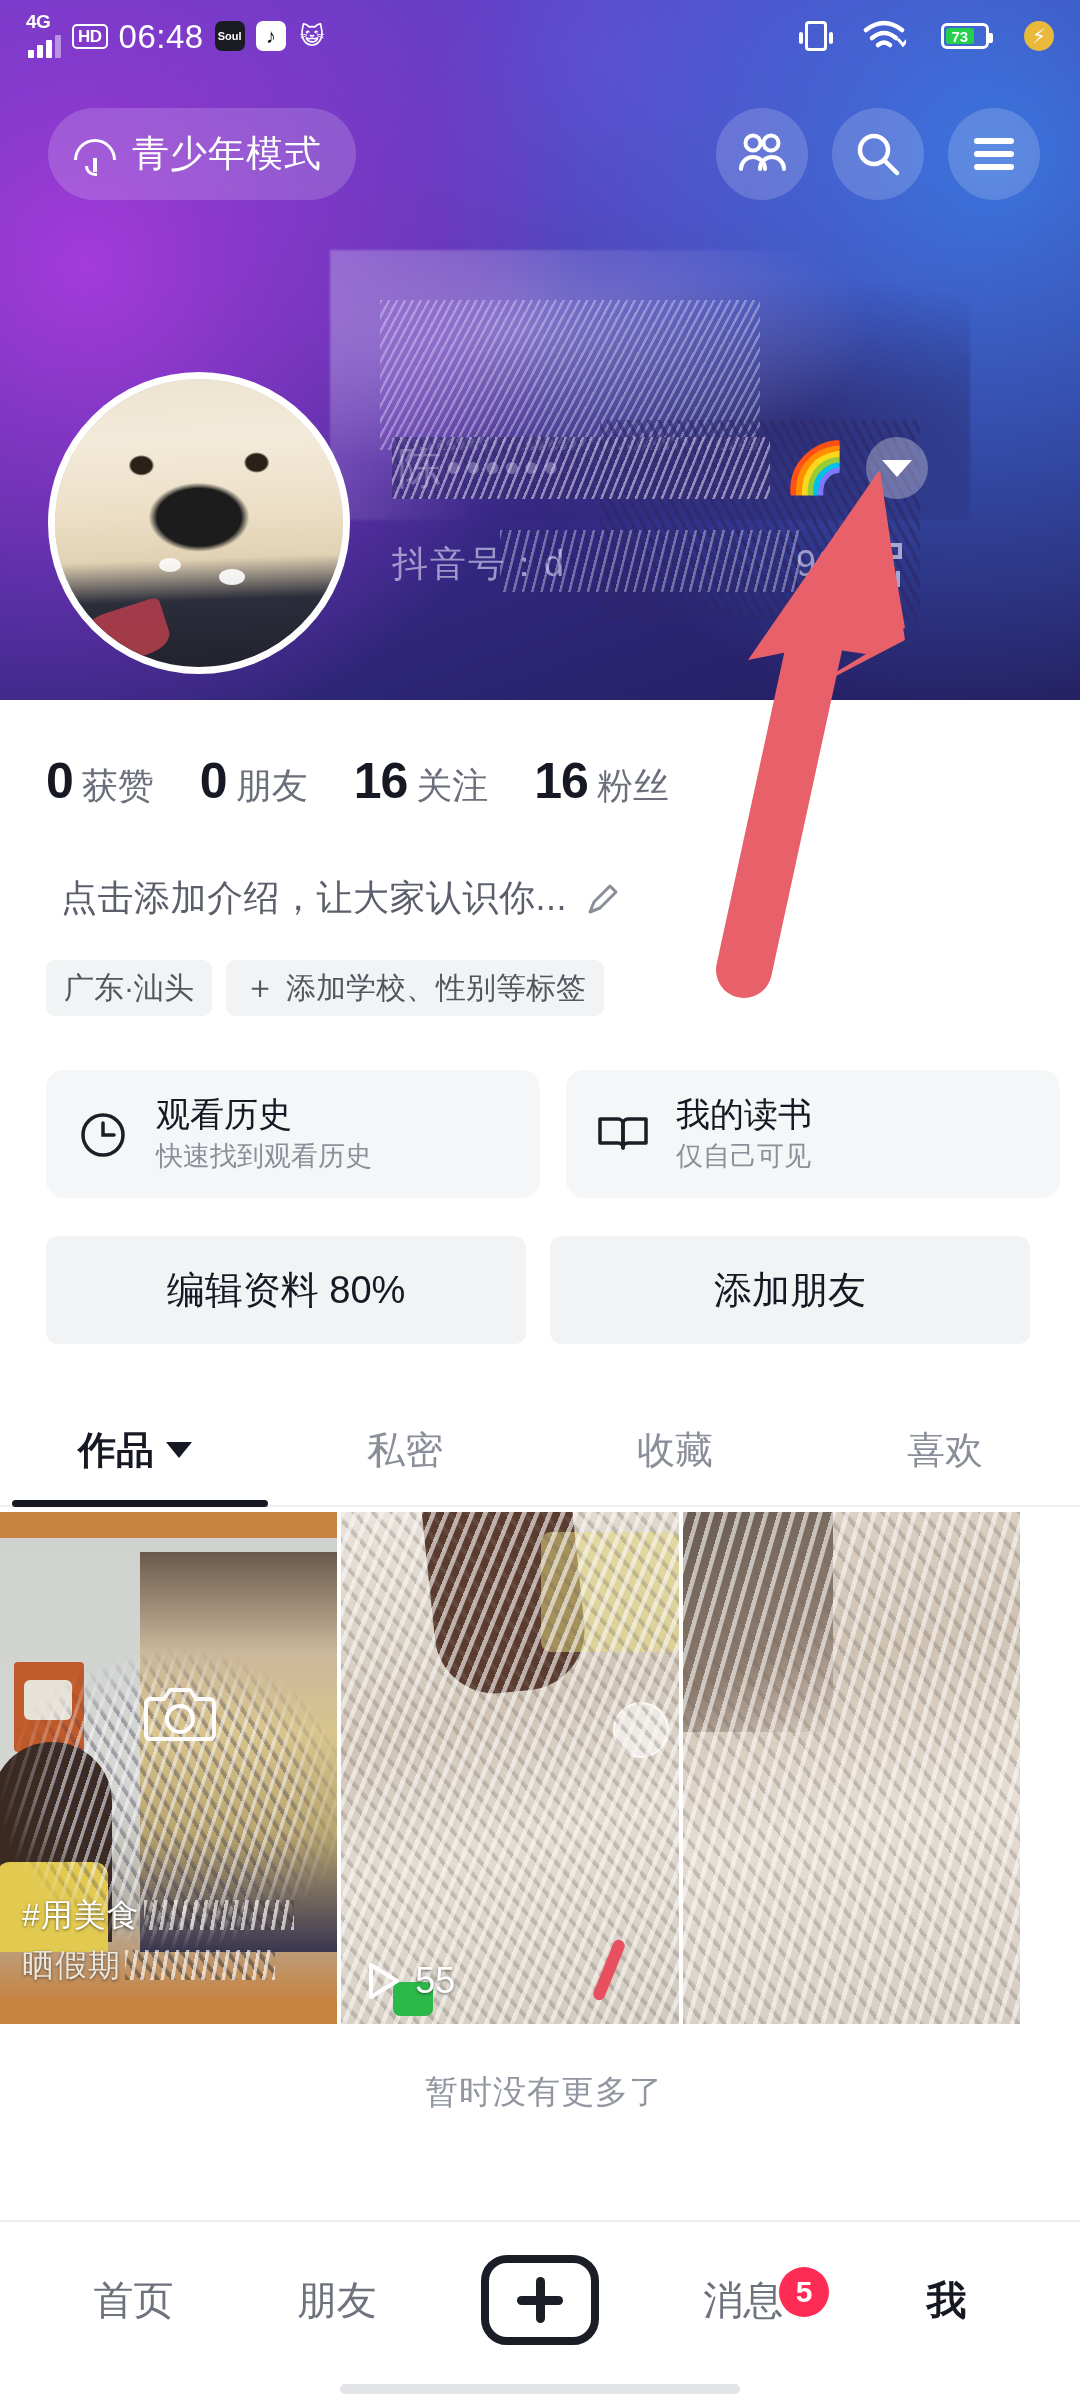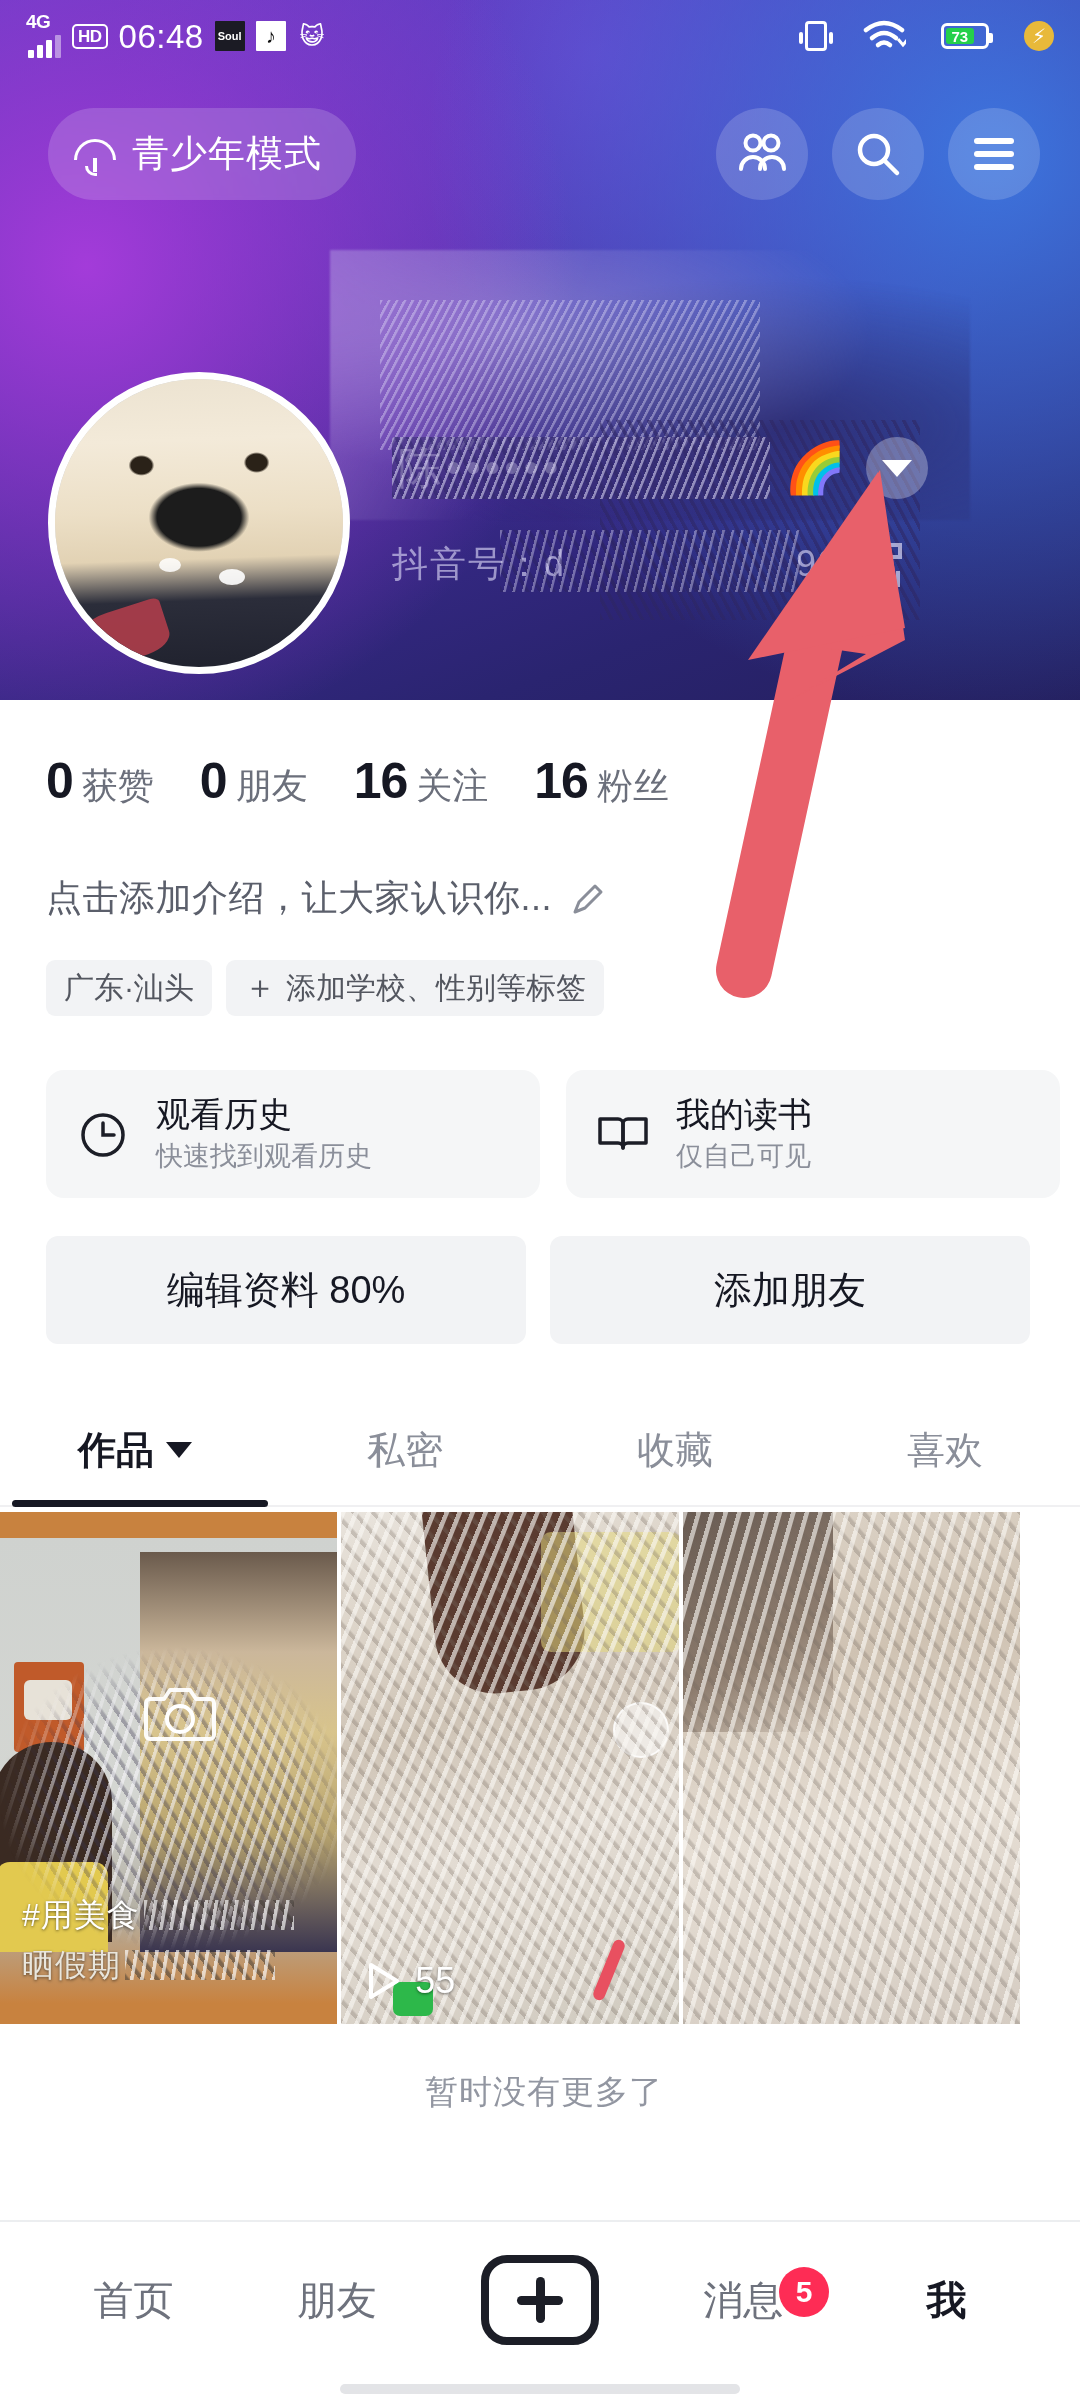--- a/index.html
+++ b/index.html
@@ -53,21 +53,21 @@
   .sig-bars i{ display:block; width:6px; background:#fff; border-radius:1px;}
   .sig-bars i:nth-child(1){height:8px;}
   .sig-bars i:nth-child(2){height:13px;}
   .sig-bars i:nth-child(3){height:18px;}
   .sig-bars i:nth-child(4){height:23px;opacity:0.45;}
   .hd-badge{
     border:2.5px solid #fff; border-radius:5px; font-size:17px; font-weight:700;
     padding:0px 4px; line-height:21px; letter-spacing:-0.5px;
   }
   .sb-time{ font-size:33px; font-weight:400; letter-spacing:0.5px; line-height:1;}
-  .app-ico{ width:30px;height:30px;border-radius:1px;display:flex;align-items:center;justify-content:center;font-size:14px;font-weight:700;overflow:hidden;}
+  .app-ico{ width:30px;height:30px;border-radius:7px;display:flex;align-items:center;justify-content:center;font-size:14px;font-weight:700;overflow:hidden;}
   .ico-soul{ background:#1b1b24; color:#fff; font-size:11px; }
   .ico-dy{ background:#fff; color:#111; font-size:20px; }
   .ico-cat{ background:transparent; color:#fff; font-size:24px; }
   .vibrate{ width:22px; height:30px; border:3px solid #fff; border-radius:4px; position:relative;}
   .vibrate:before,.vibrate:after{content:"";position:absolute;top:8px;width:4px;height:12px;background:#fff;border-radius:2px;}
   .vibrate:before{left:-9px;}
   .vibrate:after{right:-9px;}
   .batt{ width:48px;height:26px;border:3px solid #fff;border-radius:6px;position:relative;display:flex;align-items:center;padding:2px;}
   .batt:after{content:"";position:absolute;right:-7px;top:7px;width:4px;height:10px;background:#fff;border-radius:0 2px 2px 0;}
   .batt-fill{ height:100%;width:73%;background:#25d04a;border-radius:3px;display:flex;align-items:center;justify-content:center;color:#fff;font-size:15px;font-weight:700;}
@@ -148,21 +148,21 @@
   .sheet{
     position:absolute; left:0; top:700px; width:1080px; height:1708px;
     background:#fff; border-radius:34px 34px 0 0; z-index:20;
   }
   .stats{ position:absolute; left:46px; top:52px; display:flex; align-items:baseline; gap:46px; }
   .stat{ display:flex; align-items:baseline; gap:9px; }
   .stat .num{ font-size:50px; font-weight:700; color:#161823; letter-spacing:-1px;}
   .stat .lbl{ font-size:36px; color:#6b6f7b; }
 
   .bio{ position:absolute; left:46px; top:174px; display:flex; align-items:center; gap:16px; }
-  .bio .txt{ font-size:36px; color:#5b5f6b; letter-spacing:0.5px;}
+  .bio .txt{ font-size:36px; color:#5b5f6b; letter-spacing:0.5px;margin-left:15px;}
   .pencil{ width:40px;height:40px; }
 
   .tags{ position:absolute; left:46px; top:260px; display:flex; gap:14px; }
   .tag{ background:#f2f3f5; border-radius:9px; height:56px; display:flex; align-items:center; padding:0 18px; gap:10px; }
   .tag .t{ font-size:30px; color:#53565f; }
   .tag .plus{ font-size:32px; color:#53565f; font-weight:400; }
 
   .cards{ position:absolute; left:46px; top:370px; display:flex; gap:26px; }
   .card{ background:#f5f6f7; border-radius:18px; height:128px; display:flex; align-items:center; padding:0 26px; gap:22px; }
   .card.c1{ width:494px; }

